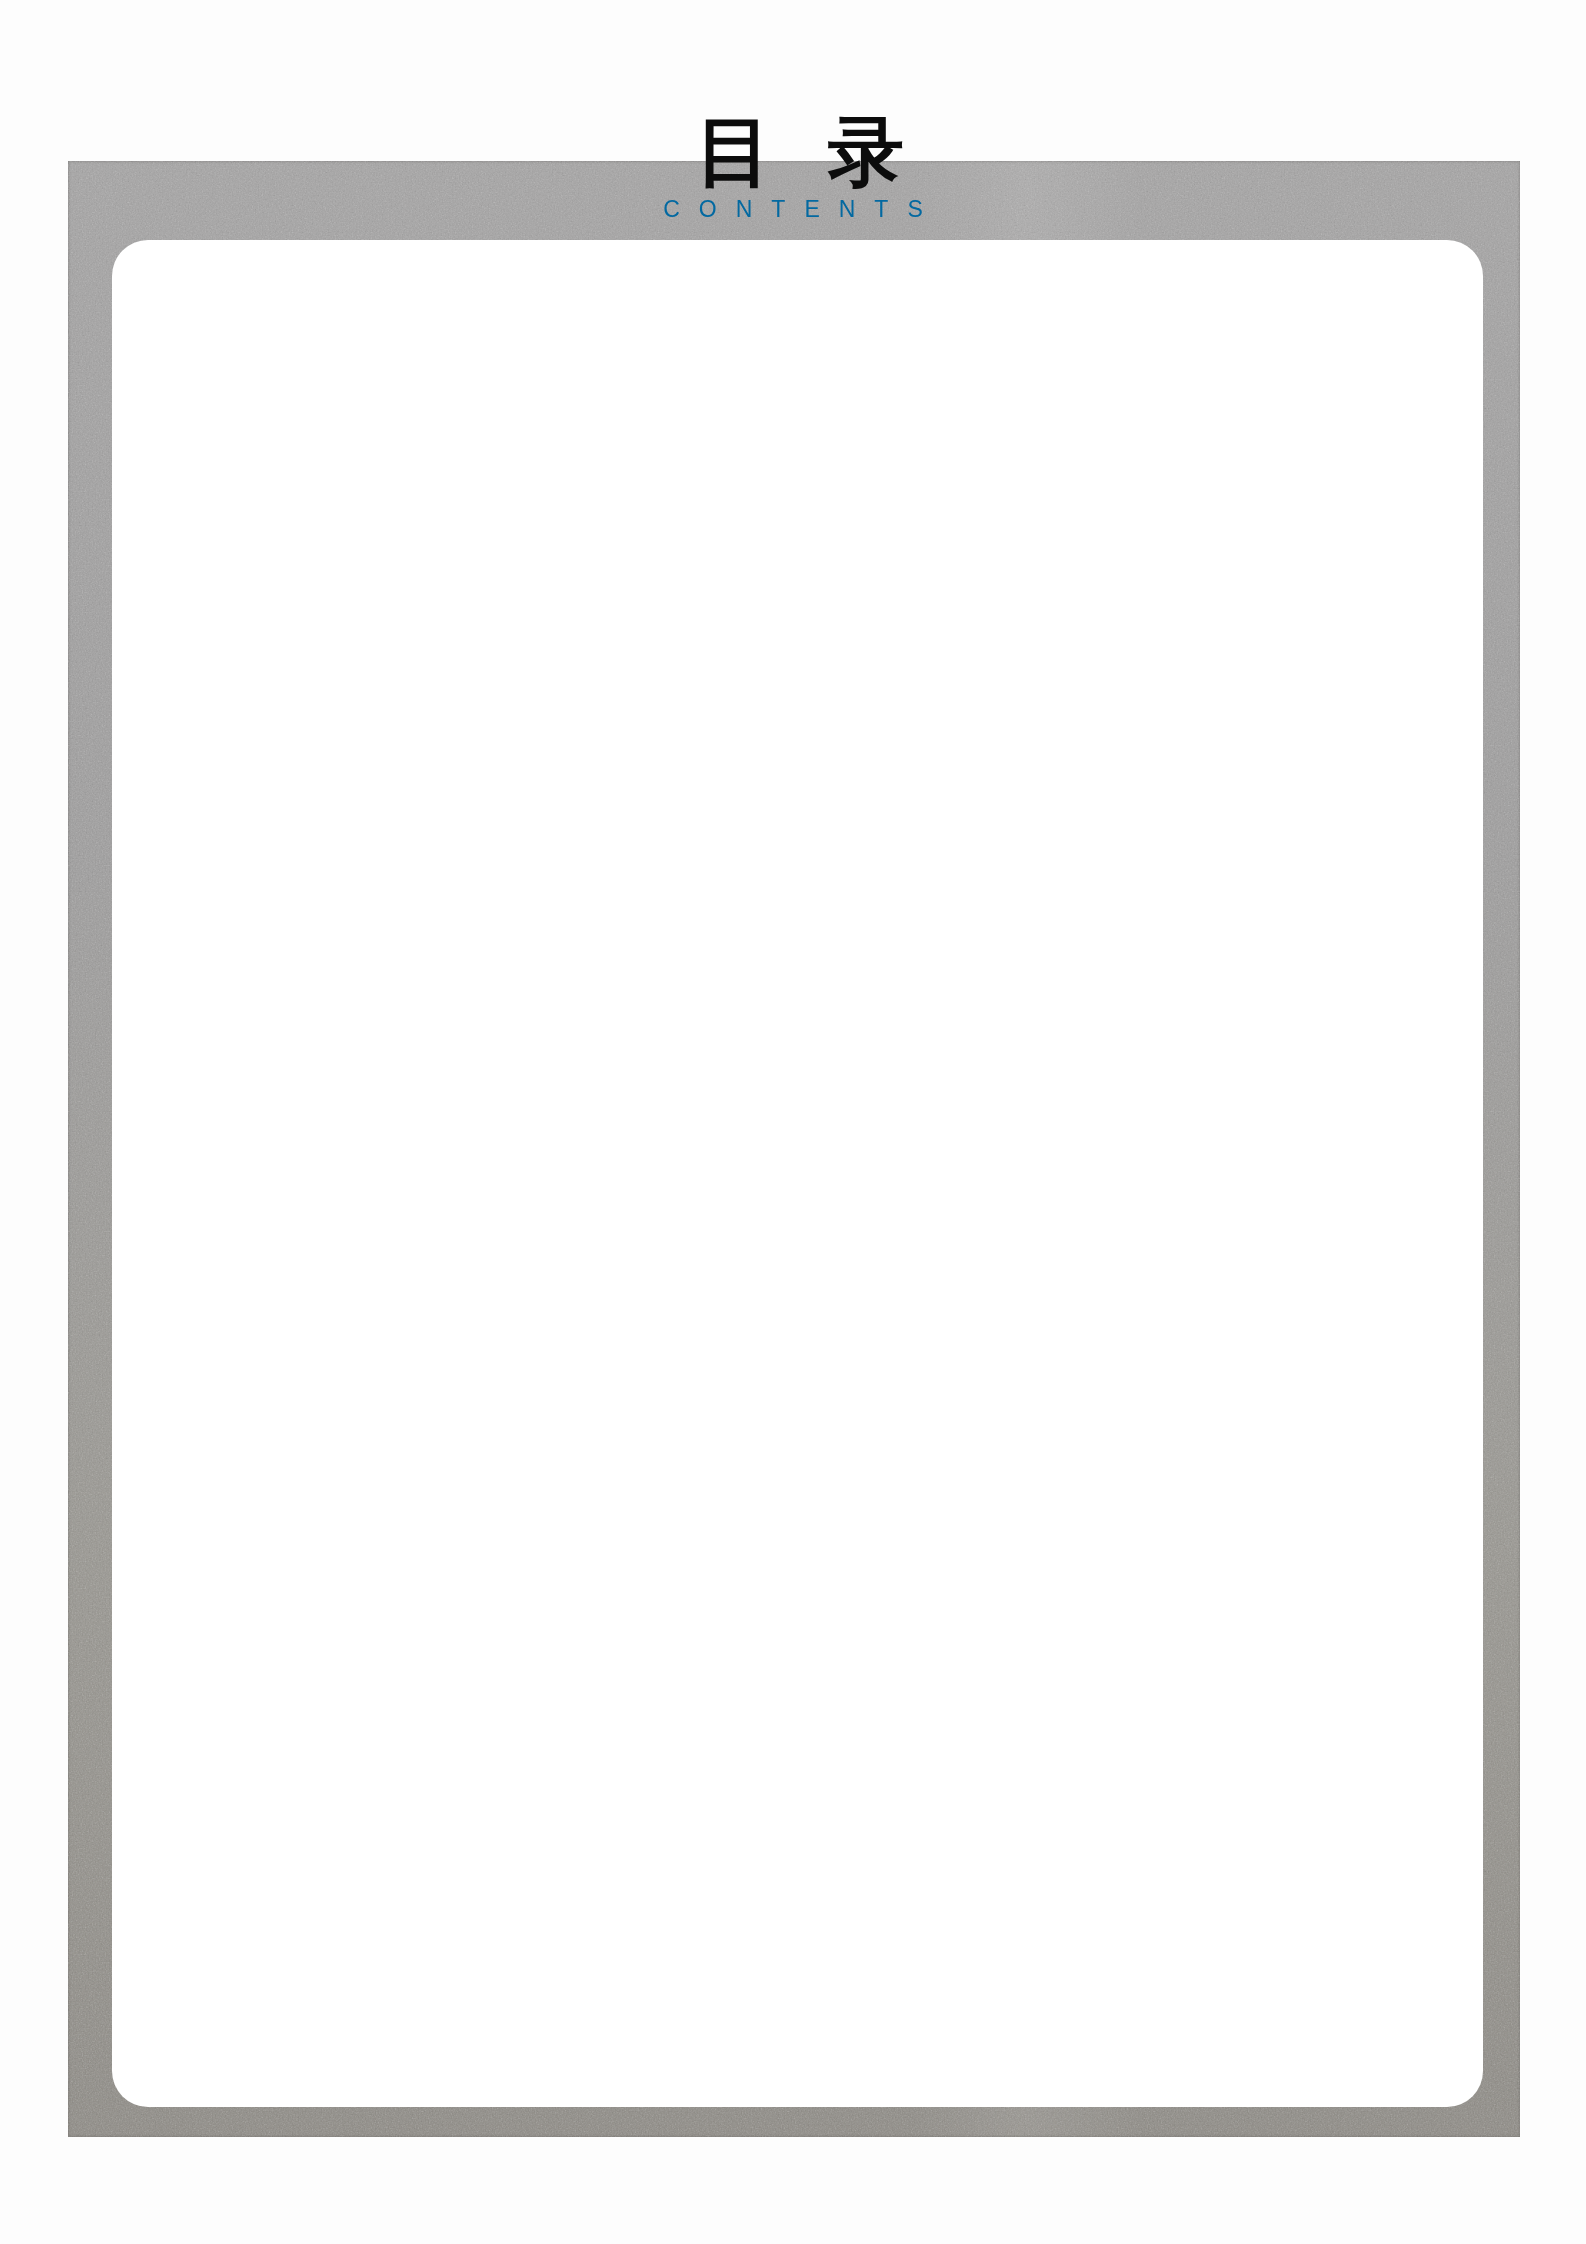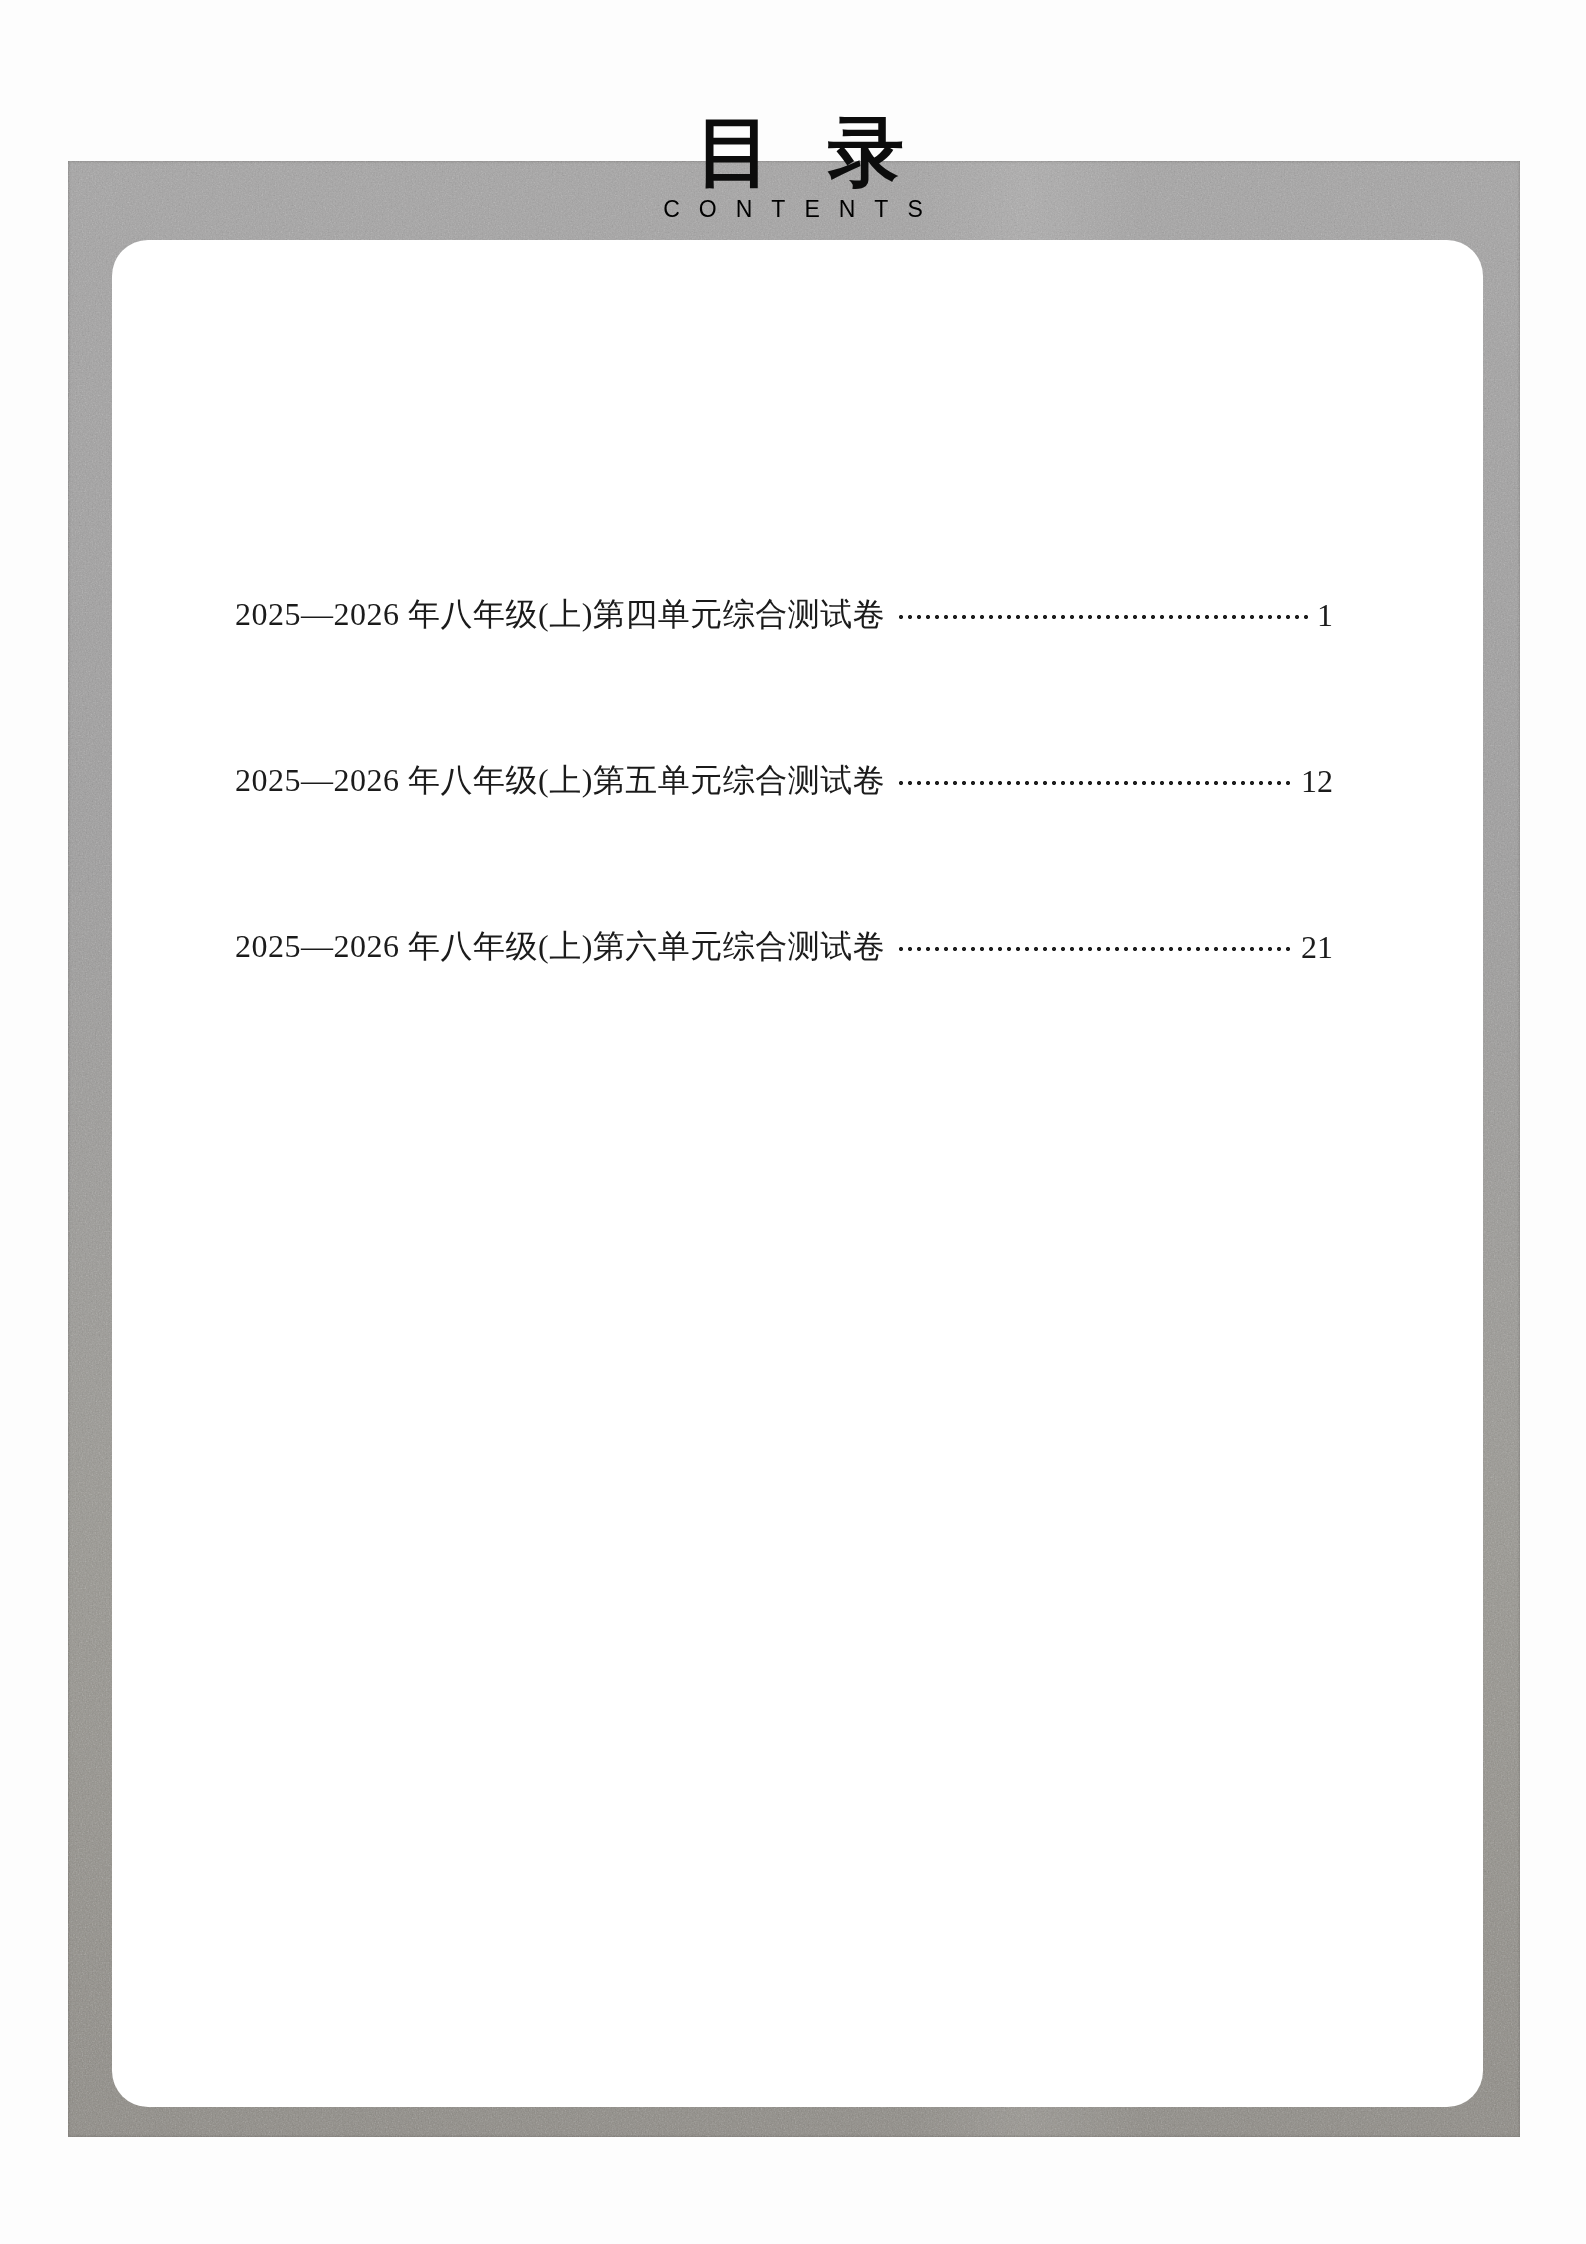--- a/index.html
+++ b/index.html
@@ -65,21 +65,21 @@
     letter-spacing: 0;
   }
   .title-en {
     margin-top: 3px;
     font-family: "Liberation Sans", "DejaVu Sans", sans-serif;
     font-size: 23px;
     line-height: 24px;
     font-weight: 400;
     letter-spacing: 19px;
     padding-left: 19px;
-    color: #000000;
+    color: #0369a1;
   }
 
   
   .toc {
     position: absolute;
     left: 235px;
     top: 591px;
     width: 1098px;
     z-index: 6;
   }
@@ -130,31 +130,14 @@
   </div>
 
   <div class="title-block">
     <div class="title-cn">
       <span>目</span>
       <span>录</span>
     </div>
     <div class="title-en">CONTENTS</div>
   </div>
 
-  <div class="toc">
-    <div class="toc-row">
-      <span class="toc-label">2025—2026 年八年级(上)第四单元综合测试卷</span>
-      <span class="leader"></span>
-      <span class="toc-page-num">1</span>
-    </div>
-    <div class="toc-row">
-      <span class="toc-label">2025—2026 年八年级(上)第五单元综合测试卷</span>
-      <span class="leader"></span>
-      <span class="toc-page-num">12</span>
-    </div>
-    <div class="toc-row">
-      <span class="toc-label">2025—2026 年八年级(上)第六单元综合测试卷</span>
-      <span class="leader"></span>
-      <span class="toc-page-num">21</span>
-    </div>
-  </div>
 
 </div>
 
 </body></html>

